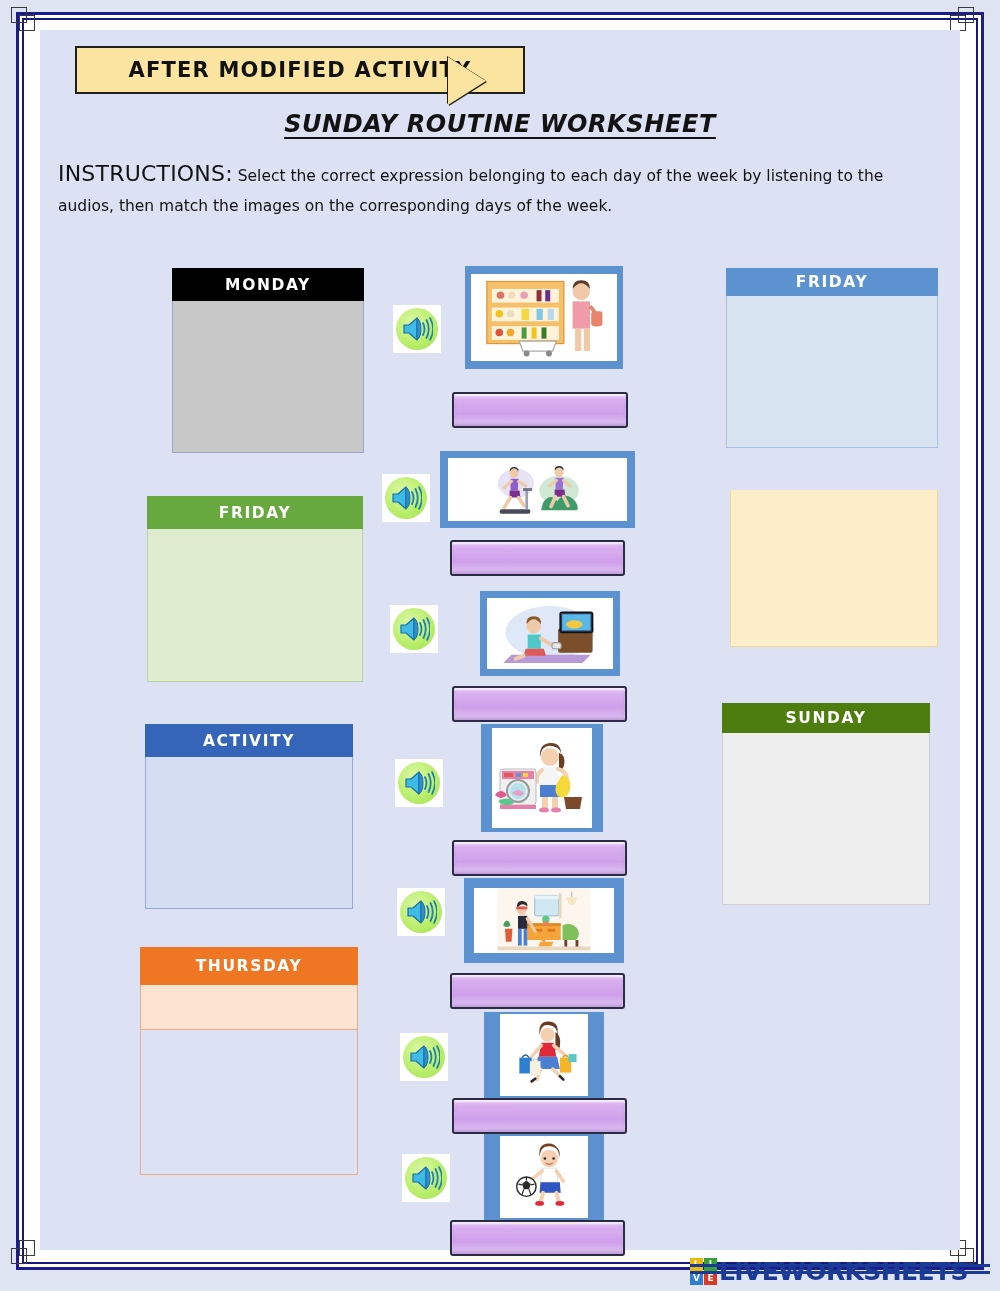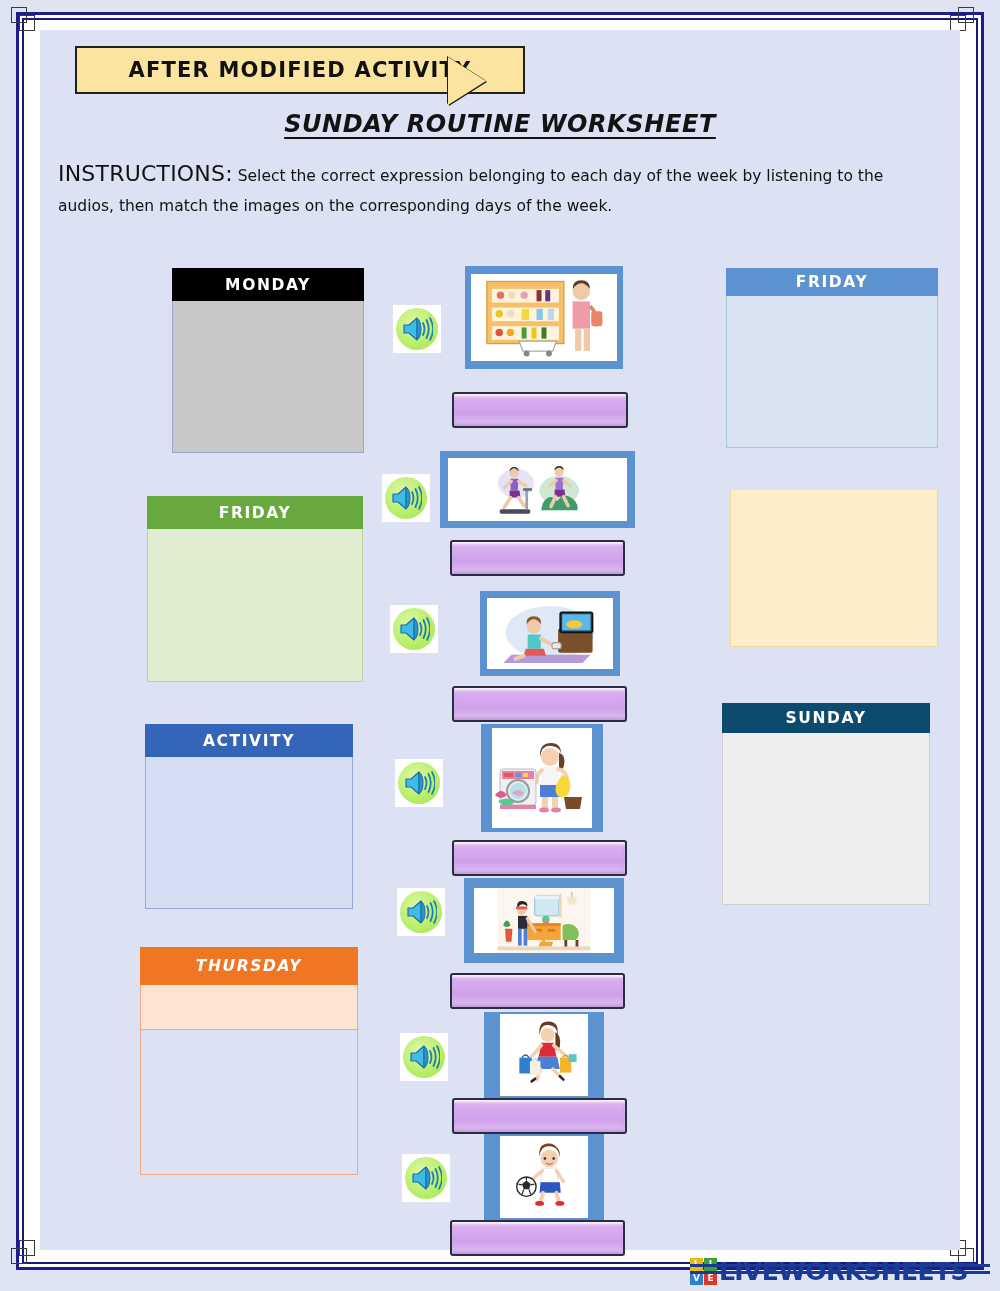--- a/index.html
+++ b/index.html
@@ -251,38 +251,38 @@
           <span>FRIDAY</span>
         </div>
         <div class="day-body" style="height: 153px; background: rgb(223, 236, 207); border-top: none; border-right: 1px solid rgb(185, 211, 163); border-bottom: 1px solid rgb(185, 211, 163); border-left: 1px solid rgb(185, 211, 163); border-image: initial;"></div>
       </div>
       <div class="day-card" style="left: 105px; top: 694px; width: 208px; height: 185px;">
         <div class="day-head" style="background: rgb(53, 101, 184); height: 33px;">
           <span>ACTIVITY</span>
         </div>
         <div class="day-body" style="height: 152px; background: rgb(212, 221, 242); border-top: none; border-right: 1px solid rgb(149, 169, 212); border-bottom: 1px solid rgb(149, 169, 212); border-left: 1px solid rgb(149, 169, 212); border-image: initial;"></div>
       </div>
-      <div class="day-card" style="left: 100px; top: 917px; width: 218px; height: 228px; font-style: italic;">
+      <div class="day-card" style="left: 100px; top: 917px; width: 218px; height: 228px;">
         <div class="day-head" style="background: rgb(239, 118, 34); height: 38px;">
           <span>THURSDAY</span>
         </div>
         <div class="day-body" style="height: 45px; background: rgb(253, 227, 209); border-top: none; border-right: 1px solid rgb(239, 171, 132); border-bottom: 1px solid rgb(239, 171, 132); border-left: 1px solid rgb(239, 171, 132); border-image: initial;"></div>
         <div class="day-body" style="height: 145px; background: transparent; border-top: none; border-right: 1px solid rgb(239, 171, 132); border-bottom: 1px solid rgb(239, 171, 132); border-left: 1px solid rgb(239, 171, 132); border-image: initial;"></div>
       </div>
       <div class="day-card" style="left: 686px; top: 238px; width: 212px; height: 185px;">
         <div class="day-head" style="background: rgb(91, 146, 207); height: 28px;">
           <span>FRIDAY</span>
         </div>
         <div class="day-body" style="height: 152px; background: rgb(217, 228, 243); border-top: none; border-right: 1px solid rgb(170, 194, 224); border-bottom: 1px solid rgb(170, 194, 224); border-left: 1px solid rgb(170, 194, 224); border-image: initial;"></div>
       </div>
       <div class="day-card" style="left: 690px; top: 460px; width: 208px; height: 190px;">
         <div class="day-body" style="height: 157px; background: rgb(253, 238, 202); border-top: none; border-right: 1px solid rgb(242, 215, 154); border-bottom: 1px solid rgb(242, 215, 154); border-left: 1px solid rgb(242, 215, 154); border-image: initial;"></div>
       </div>
       <div class="day-card" style="left: 682px; top: 673px; width: 208px; height: 202px;">
-        <div class="day-head" style="background: #0c4a6e; height: 30px;">
+        <div class="day-head" style="background: #4d7c0f; height: 30px;">
           <span>SUNDAY</span>
         </div>
         <div class="day-body" style="height: 172px; background: rgb(238, 238, 238); border-top: none; border-right: 1px solid rgb(207, 207, 207); border-bottom: 1px solid rgb(207, 207, 207); border-left: 1px solid rgb(207, 207, 207); border-image: initial;"></div>
       </div>
     </div>
   <div id="rows-layer">
       <div class="audio-btn" style="left: 353px; top: 275px;">
         <div class="audio-circle">
           <svg width="32" height="28" viewBox="0 0 32 28">
             <path d="M3 10 h5 L16 3 v22 L8 18 H3 Z" fill="#3fbbe8" stroke="#1b6f9e" stroke-width="1.2" stroke-linejoin="round"></path>

